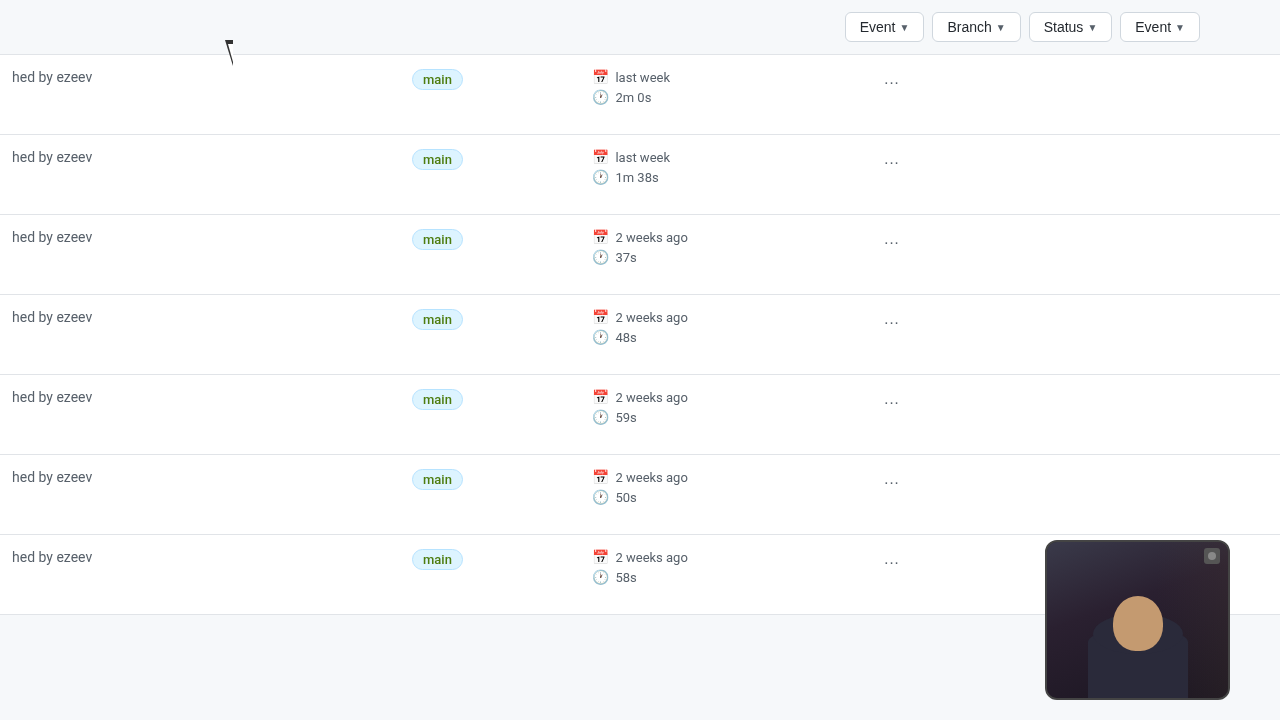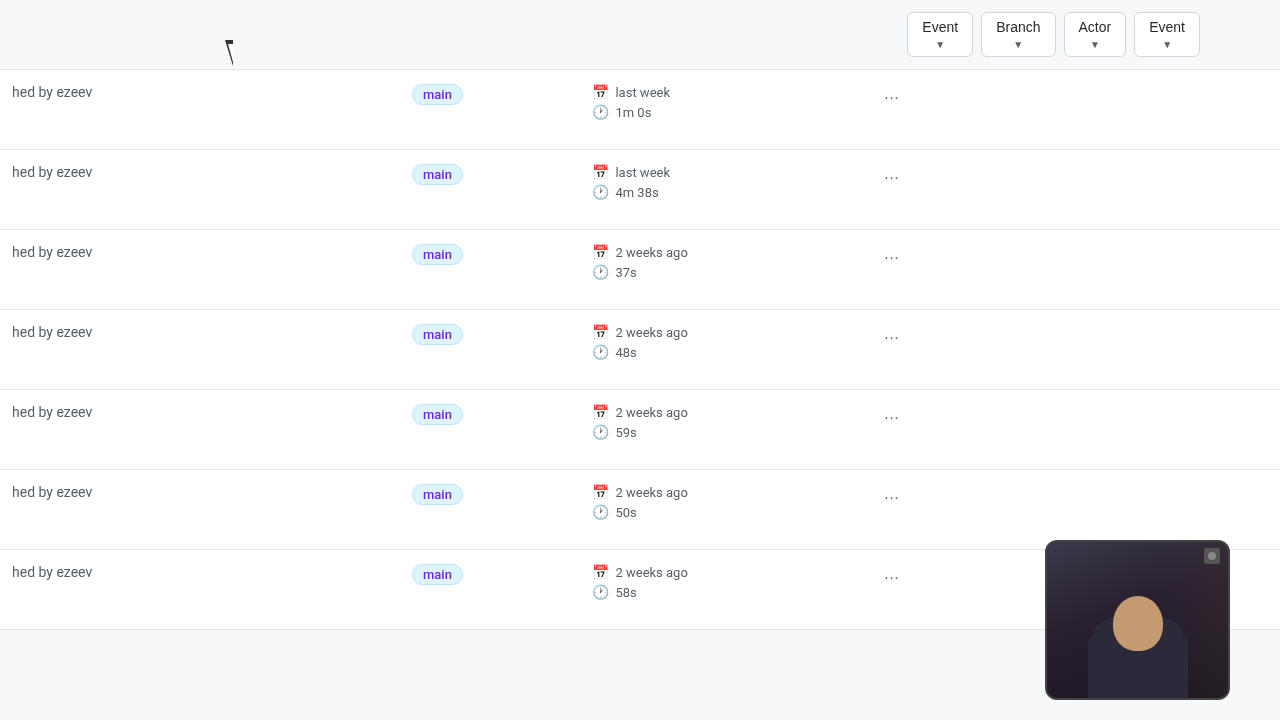--- a/index.html
+++ b/index.html
@@ -32,21 +32,20 @@
       align-items: center;
       gap: 4px;
       padding: 6px 14px;
       background: #fff;
       border: 1px solid #d0d7de;
       border-radius: 6px;
       cursor: pointer;
       font-size: 14px;
       color: #24292f;
       font-weight: 500;
-      flex-direction: column;
     }
 
     .chevron {
       font-size: 10px;
       color: #57606a;
     }
 
     .table-container {
       width: 100%;
     }
@@ -74,21 +73,21 @@
     .row-branch {
       width: 200px;
       display: flex;
       align-items: center;
       padding-left: 20px;
     }
 
     .branch-badge {
       display: inline-block;
       background: #ddf4ff;
-      color: #6d28d9;
+      color: #4d7c0f;
       border: 1px solid #b6e3ff;
       border-radius: 2em;
       padding: 2px 10px;
       font-size: 13px;
       font-weight: 500;
     }
 
     .row-meta {
       width: 280px;
       display: flex;
@@ -268,21 +267,21 @@
 <div class="top-bar">
   <button class="filter-btn">
     <span>Event</span>
     <span class="chevron">▼</span>
   </button>
   <button class="filter-btn">
     <span>Branch</span>
     <span class="chevron">▼</span>
   </button>
   <button class="filter-btn">
-    <span>Actor</span>
+    <span>Status</span>
     <span class="chevron">▼</span>
   </button>
   <button class="filter-btn">
     <span>Event</span>
     <span class="chevron">▼</span>
   </button>
 </div>
 
 <div class="table-container" id="rows-container">
 <div class="row">
@@ -290,40 +289,40 @@
     <div class="row-branch">
       <span class="branch-badge">main</span>
     </div>
     <div class="row-meta">
       <div class="meta-item">
         <span class="meta-icon">📅</span>
         <span>last week</span>
       </div>
       <div class="meta-item">
         <span class="meta-icon">🕐</span>
-        <span>1m 0s</span>
+        <span>2m 0s</span>
       </div>
     </div>
     <div class="row-actions">
       <div class="three-dots">···</div>
     </div>
   </div>
     <div class="row">
     <div class="row-left">hed by ezeev</div>
     <div class="row-branch">
       <span class="branch-badge">main</span>
     </div>
     <div class="row-meta">
       <div class="meta-item">
         <span class="meta-icon">📅</span>
         <span>last week</span>
       </div>
       <div class="meta-item">
         <span class="meta-icon">🕐</span>
-        <span>4m 38s</span>
+        <span>1m 38s</span>
       </div>
     </div>
     <div class="row-actions">
       <div class="three-dots">···</div>
     </div>
   </div>
     <div class="row">
     <div class="row-left">hed by ezeev</div>
     <div class="row-branch">
       <span class="branch-badge">main</span>

